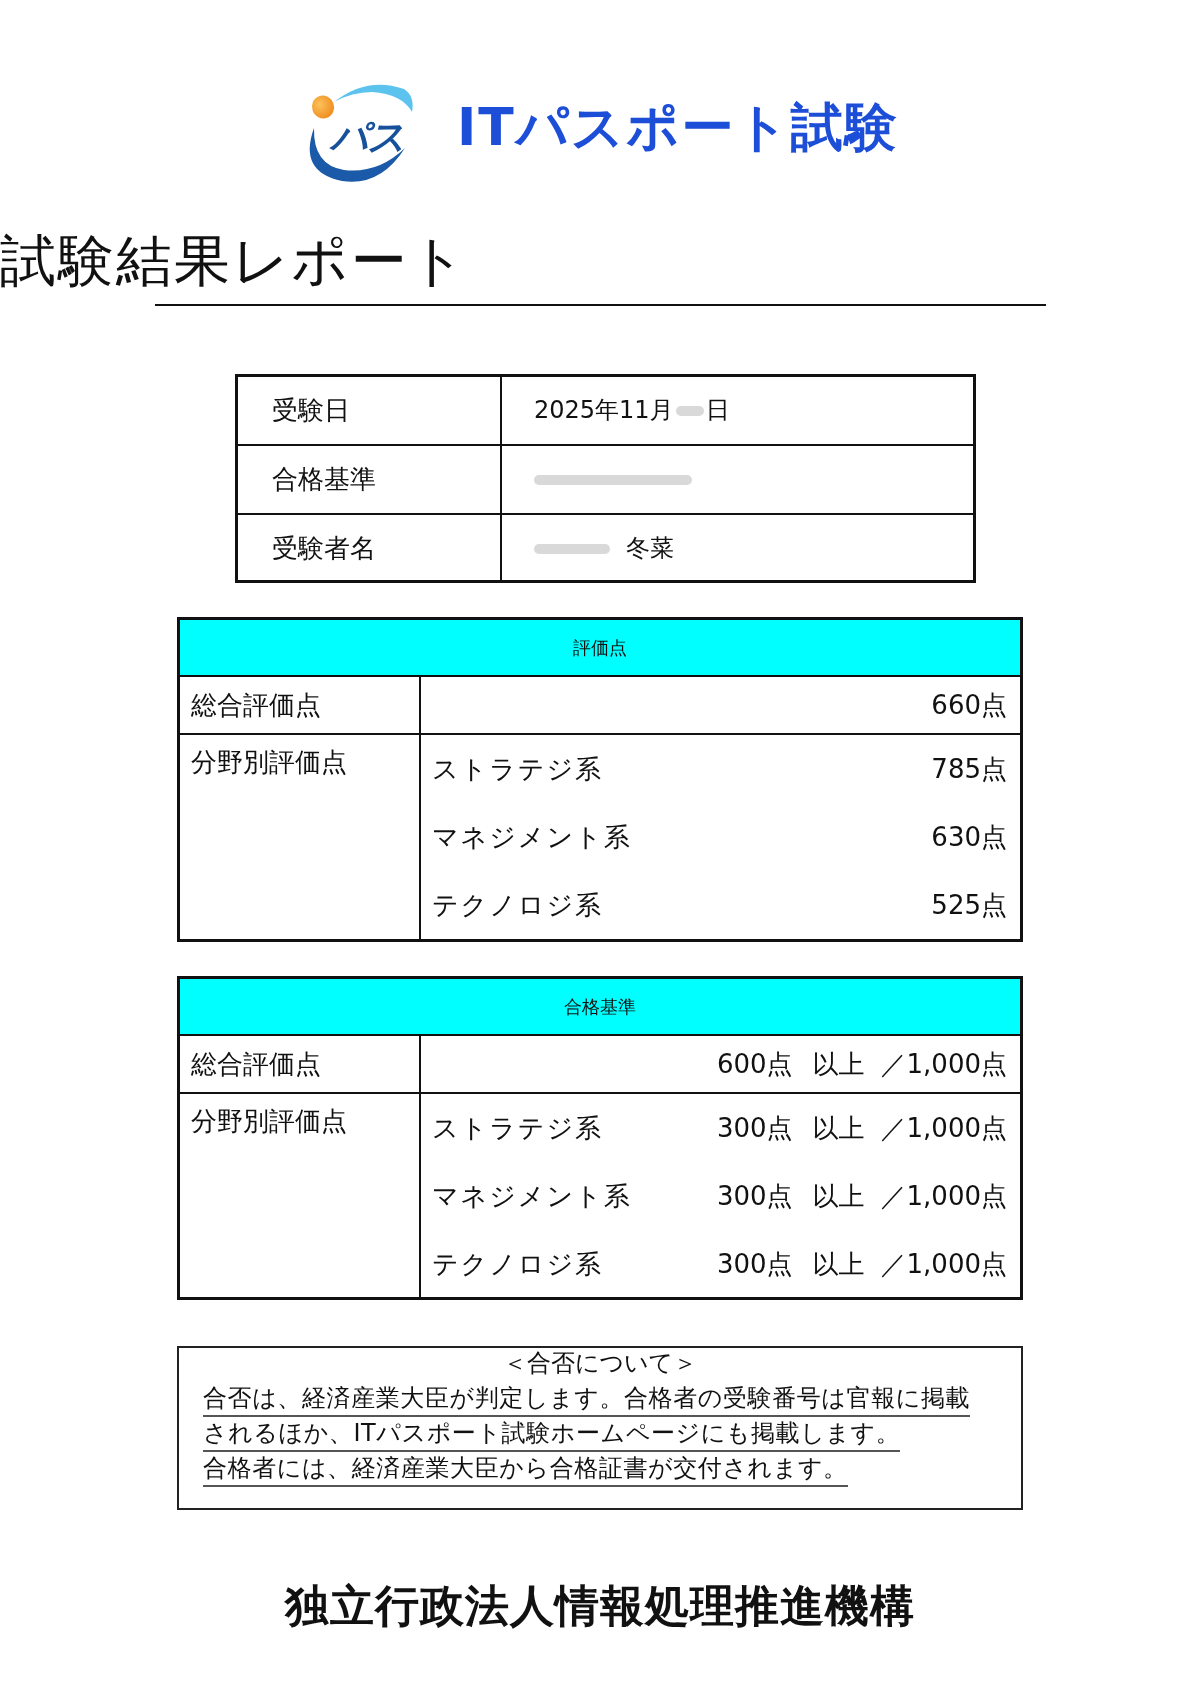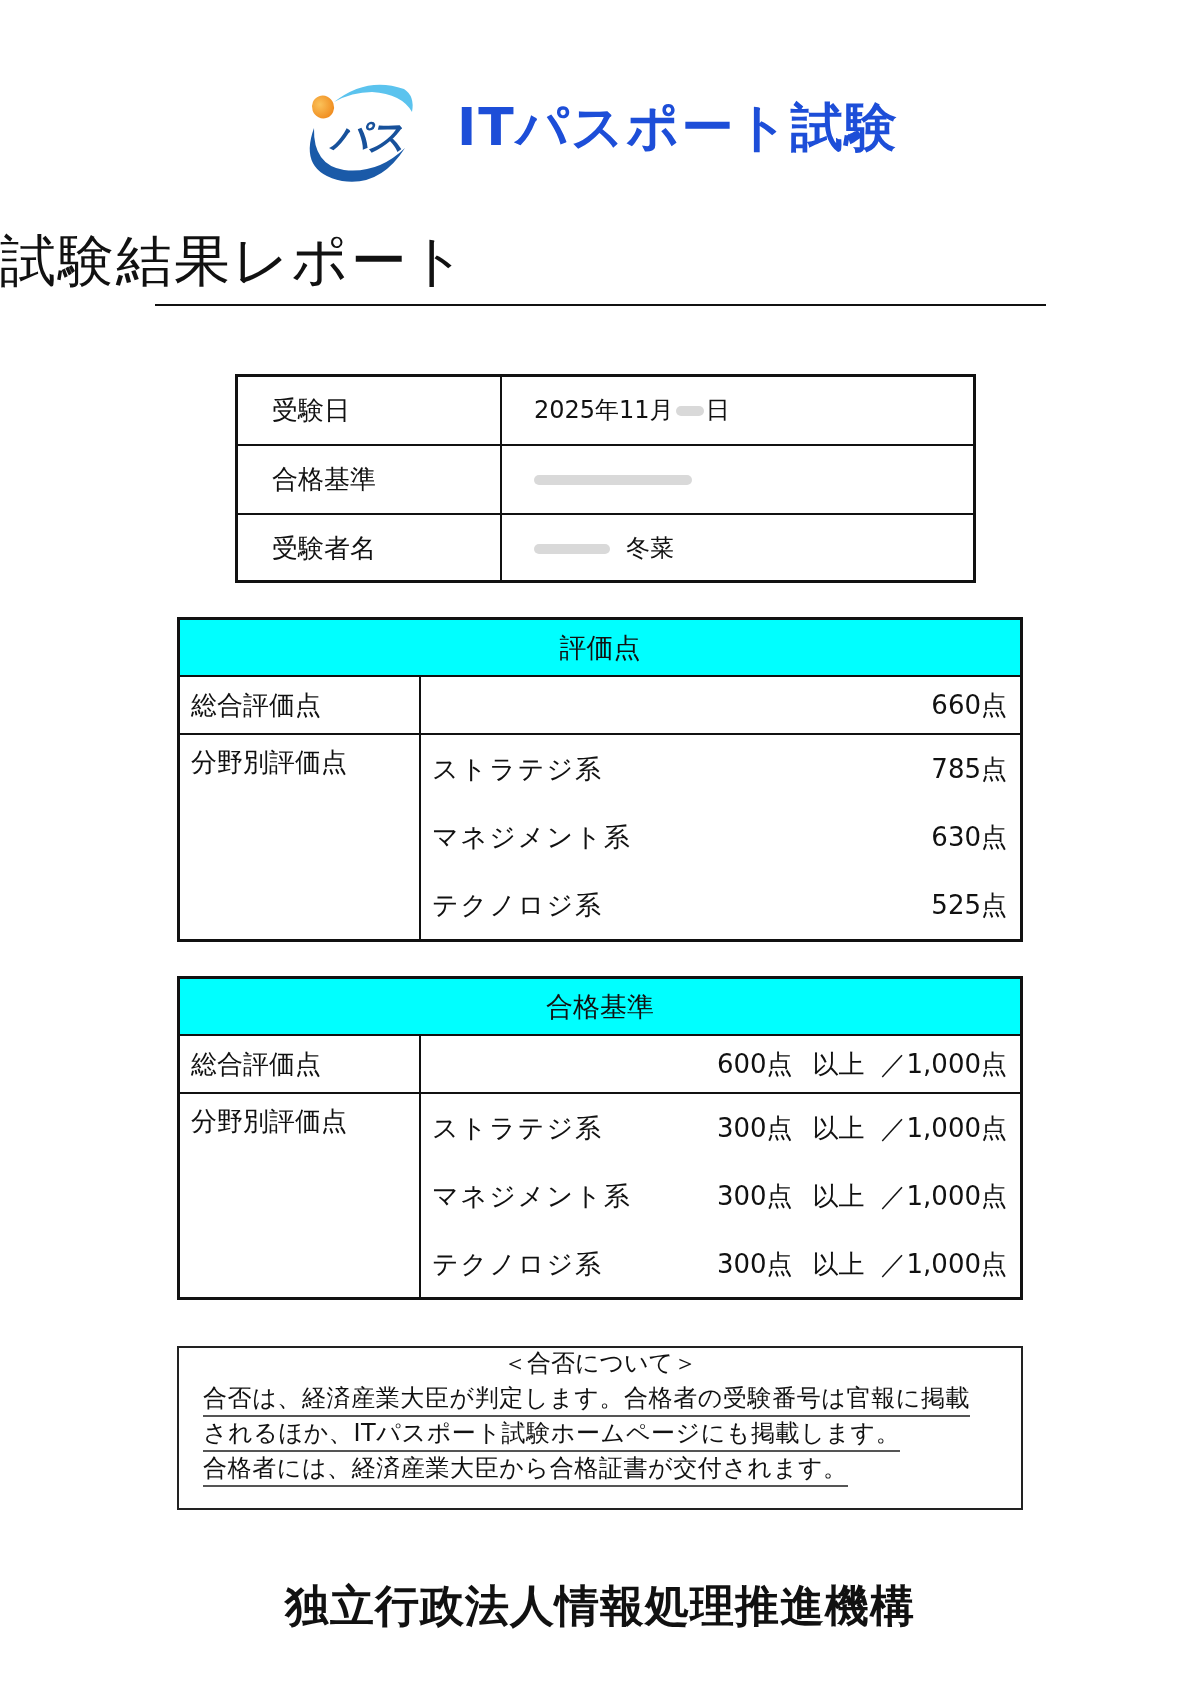--- a/index.html
+++ b/index.html
@@ -41,21 +41,21 @@
     .mask-surname { width: 76px; margin-right: 16px; }
 
     
     .grid {
       position: absolute; left: 177px; width: 846px; box-sizing: border-box; border: 3px solid #111;
     }
     .grid-scores { top: 617px; height: 325px; }
     .grid-criteria { top: 976px; height: 324px; }
     .grid-head {
       height: 55px; background: #00ffff; border-bottom: 2px solid #111;
-      text-align: center; font-size: 27px; line-height: 55px;
+      text-align: center; font-size: 18px; line-height: 55px;
     }
     .grid-row-total { display: flex; height: 56px; border-bottom: 2px solid #111; }
     .grid-row-fields { display: flex; height: 204px; }
     .grid-label {
       width: 241px; box-sizing: border-box; border-right: 2px solid #111;
       padding-left: 11px; font-size: 26px; white-space: nowrap;
     }
     .grid-row-total .grid-label { line-height: 56px; }
     .grid-row-fields .grid-label { padding-top: 14px; line-height: 26px; }
     .grid-total-value {

